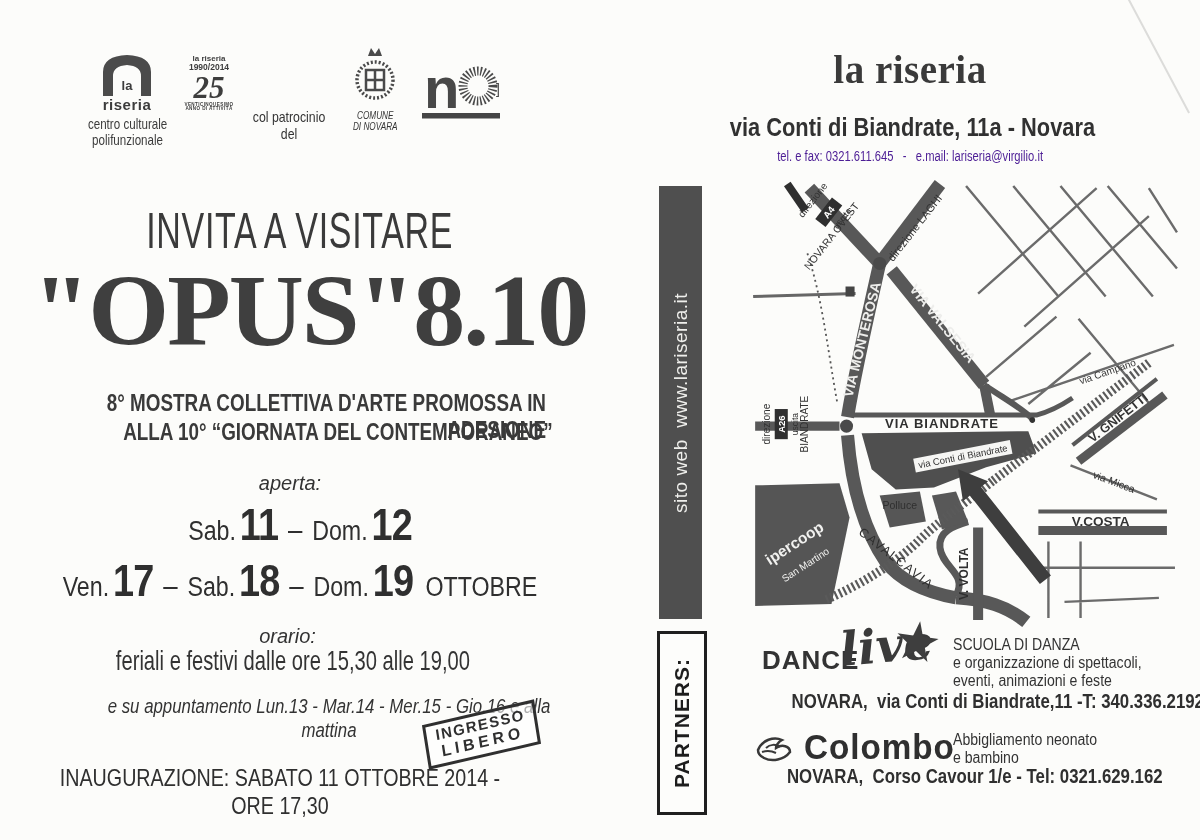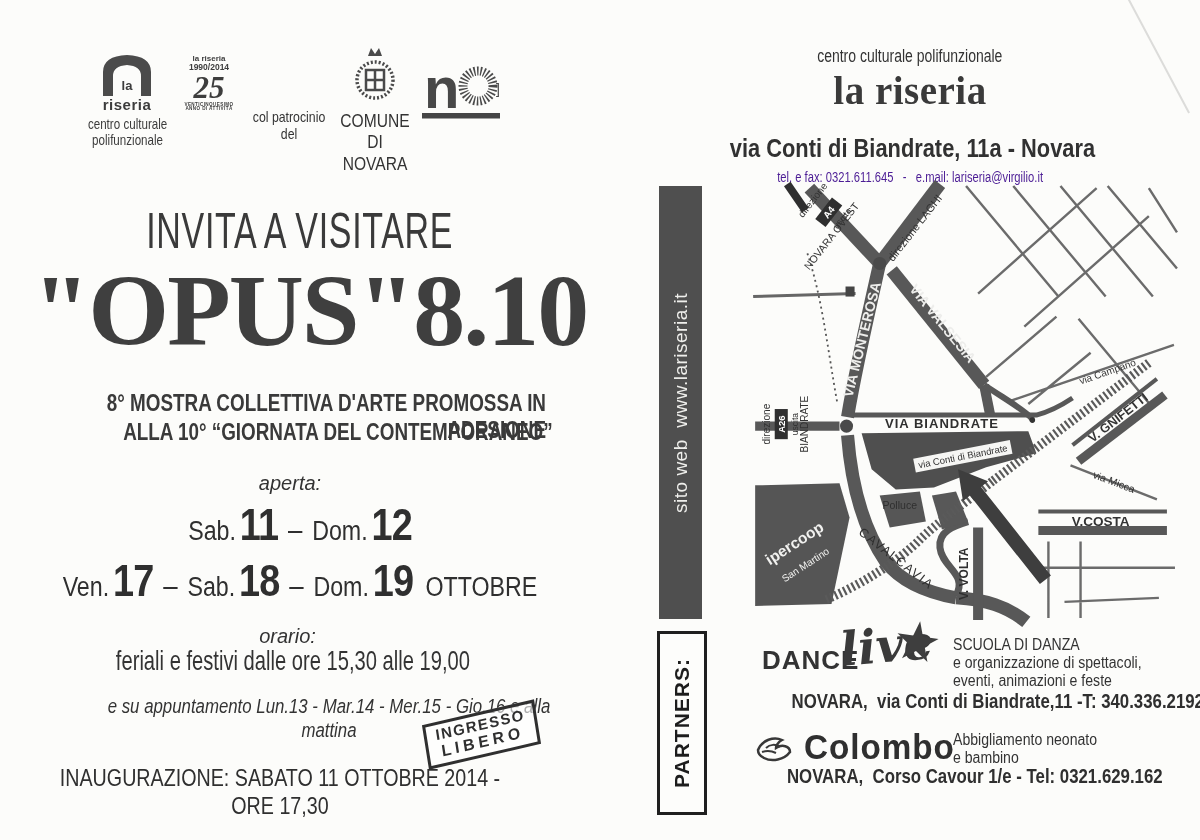--- a/index.html
+++ b/index.html
@@ -38,21 +38,21 @@
     border:3px solid #2f2f2f;padding:1px 9px 3px 9px;color:#2f2f2f;
     transform:rotate(-13deg) skewX(-4deg);text-align:center;background:rgba(255,255,255,.6);
   }
   .stamp .l1{font-size:15px;font-weight:700;letter-spacing:1.5px;}
   .stamp .l2{font-size:16px;font-weight:700;letter-spacing:4px;}
   .logo25{width:54px;text-align:center;color:#3d3d3d;line-height:1;}
   .logo25 .t1{font-size:8px;font-weight:700;}
   .logo25 .t2{font-size:8.5px;font-weight:700;}
   .logo25 .num{font-size:31px;font-weight:700;font-family:"Liberation Serif",serif;font-style:italic;}
   .logo25 .c{font-size:4.6px;font-weight:700;letter-spacing:.4px;}
-  .comtext{font-size:19px;line-height:1.12;color:#333;}
+  .comtext{font-size:10px;line-height:1.12;color:#333;font-style:italic;}
   .comtext .sx{transform:scaleX(0.82);}
   
   .tagline{font-size:17.5px;color:#333;}
   .tagline .sx{transform:scaleX(0.8);}
   .brand{font-family:"Liberation Serif",serif;font-size:39px;font-weight:700;color:#3a3a3a;letter-spacing:.5px;}
   .raddr{font-size:26px;font-weight:700;color:#313131;}
   .raddr .sx{transform:scaleX(0.84);}
   .rcontact{font-size:14px;color:#4c1d95;}
   .rcontact .sx{transform:scaleX(0.8);}
   .sitebar{
@@ -182,21 +182,20 @@
   </div>
 
   <div class="abs ctr inaug" style="left:0;top:764px;width:560px;">
     <span class="sx">INAUGURAZIONE: SABATO 11 OTTOBRE 2014  - ORE 17,30</span>
   </div>
 </div>
 
 <div class="abs" style="left:630px;top:0;width:570px;height:840px;">
 
   <div class="abs ctr" style="left:65px;top:46px;width:430px;">
-    <div class="tagline"><span class="sx">centro culturale polifunzionale</span></div>
     <div class="brand" style="margin-top:1px;">la riseria</div>
     <div class="raddr" style="margin-top:20px;"><span class="sx pre">via Conti di Biandrate, 11a - Novara</span></div>
     <div class="rcontact" style="margin-top:5px;"><span class="sx pre">tel. e fax: 0321.611.645   -   e.mail: lariseria@virgilio.it</span></div>
   </div>
 
   <div class="abs sitebar" style="left:29px;top:186px;width:43px;height:433px;">
     <span class="vtext pre">sito web  www.lariseria.it</span>
   </div>
 
   <div class="abs partnersbox" style="left:27px;top:631px;width:44px;height:178px;">

